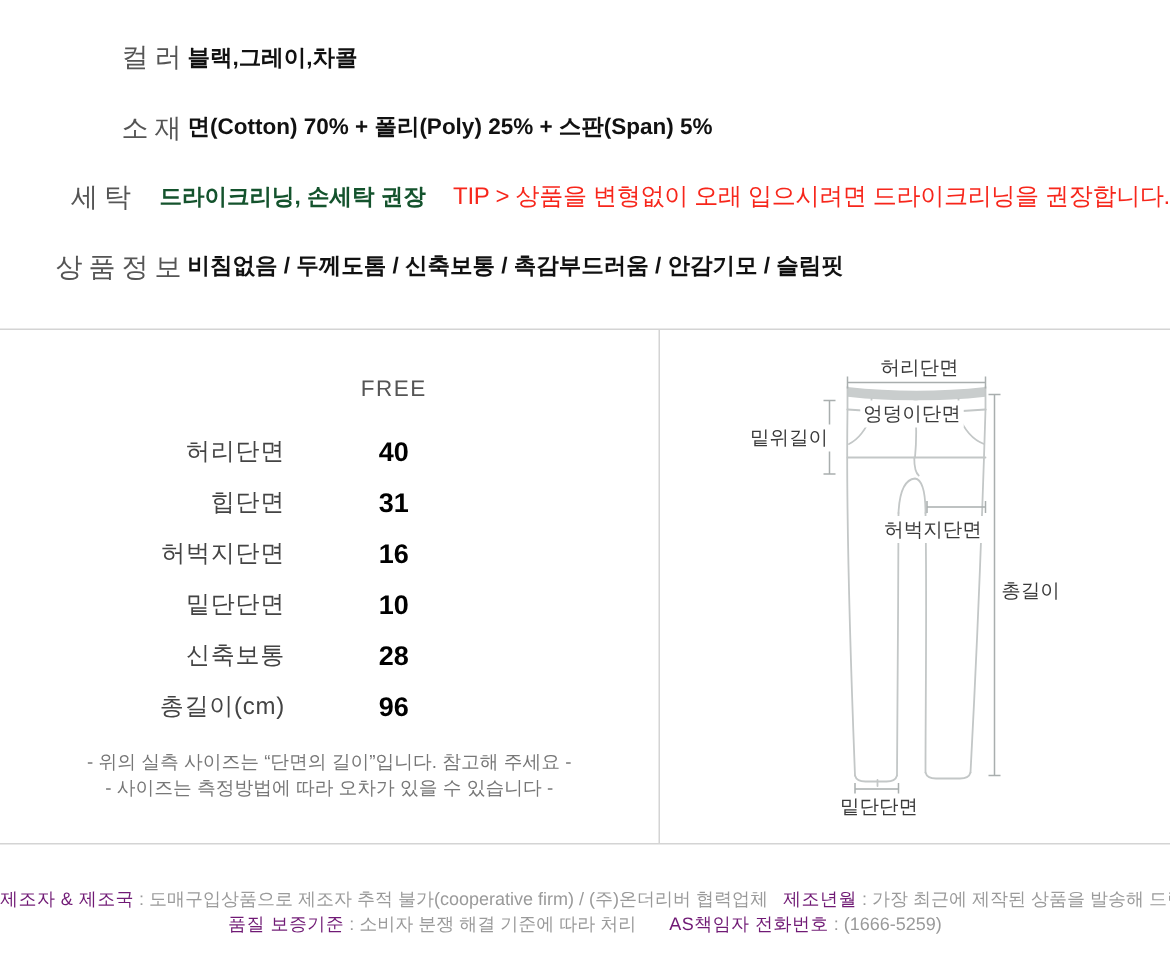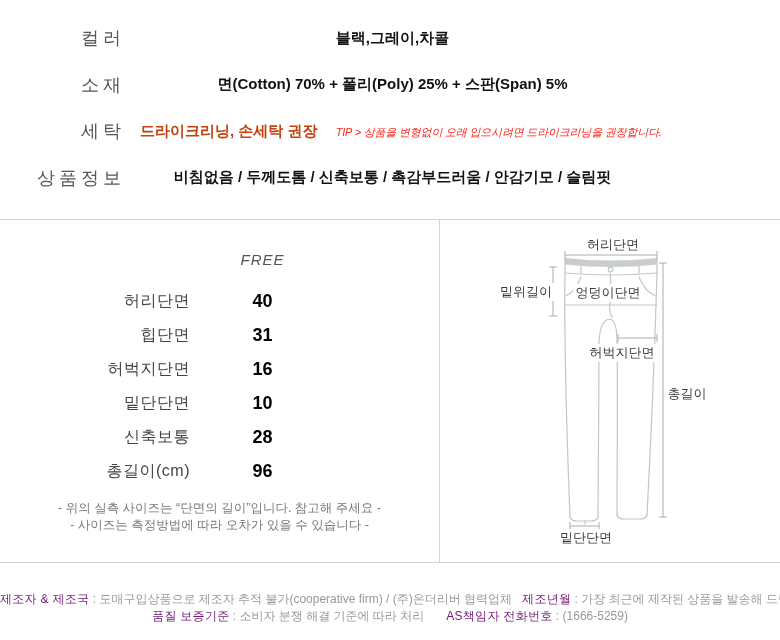--- a/index.html
+++ b/index.html
@@ -12,47 +12,47 @@
   .page { width: 780px; height: 640px; background: #fff; }
 
   
   .info-table { padding-top: 15px; height: 219px; }
   .info-row { display: flex; align-items: center; height: 46.5px; }
   .info-label {
     width: 125px; text-align: right;
     font-size: 18px; color: #555; letter-spacing: 4px;
   }
   .info-value {
-    flex: 1; text-align: center; padding-right: 120px;
+    flex: 1; text-align: left; padding-right: 120px;
     font-size: 15px; font-weight: bold; color: #111;
     white-space: nowrap;
   }
   .info-row.wash .info-value { text-align: left; padding: 0 0 0 15px; }
-  .wash-main { font-size: 15px; font-weight: bold; color: #c2410c; }
-  .tip { font-size: 11px; font-weight: normal; margin-left: 14px; letter-spacing: -0.2px; font-style: italic; }
+  .wash-main { font-size: 15px; font-weight: bold; color: #14532d; }
+  .tip { font-size: 16px; font-weight: normal; margin-left: 14px; letter-spacing: -0.2px; }
 
   
   .size-section {
     display: flex; height: 344px;
     border-top: 1px solid #d4d4d4;
     border-bottom: 1px solid #d4d4d4;
   }
   .size-left { width: 440px; border-right: 1px solid #d4d4d4; }
   .size-right { flex: 1; position: relative; }
 
   .size-table { padding-top: 26px; }
   .size-row { display: flex; align-items: center; height: 34px; }
   .size-row.header { height: 26px; margin-bottom: 12px; }
   .size-rowlabel {
     width: 190px; text-align: right;
     font-size: 16px; color: #444; letter-spacing: 0.5px;
   }
   .size-colhead {
     width: 145px; text-align: center;
-    font-size: 15px; color: #555; letter-spacing: 1px; font-style: italic;
+    font-size: 15px; color: #555; letter-spacing: 1px;
   }
   .size-value {
     width: 145px; text-align: center;
     font-size: 18px; font-weight: bold; color: #000;
   }
   .notes { margin-top: 12px; text-align: center; font-size: 12.5px; color: #777; line-height: 17px; }
 
   
   .diagram { position: absolute; inset: 0; }
   .diagram svg { position: absolute; top: 0; left: 0; }
@@ -188,21 +188,21 @@
               <path d="M219,43 L227,43"></path>
               <path d="M219,297 L227,297"></path>
 
             <path d="M130,306 L159,306"></path>
               <path d="M130,302 L130,310"></path>
               <path d="M159,302 L159,310"></path>
           </g>
         </svg>
         <span class="dlabel" style="left:173px; top:25px;">허리단면</span>
         <span class="dlabel" style="left:86px;  top:72px;">밑위길이</span>
-        <span class="dlabel" style="left:168px; top:73px;">엉덩이단면</span>
+        <span class="dlabel" style="left:168px; top:56px;">엉덩이단면</span>
         <span class="dlabel" style="left:182px; top:133px;">허벅지단면</span>
         <span class="dlabel" style="left:247px; top:174px;">총길이</span>
         <span class="dlabel" style="left:146px; top:318px;">밑단단면</span>
       </div>
     </div>
   </section>
 
   <footer class="footer">
     <div class="footer-line">
       <b>제조자 &amp; 제조국</b><span> : 도매구입상품으로 제조자 추적 불가(cooperative firm) / (주)온더리버 협력업체</span><b class="gap-left">제조년월</b><span> : 가장 최근에 제작된 상품을 발송해 드립니다</span>

